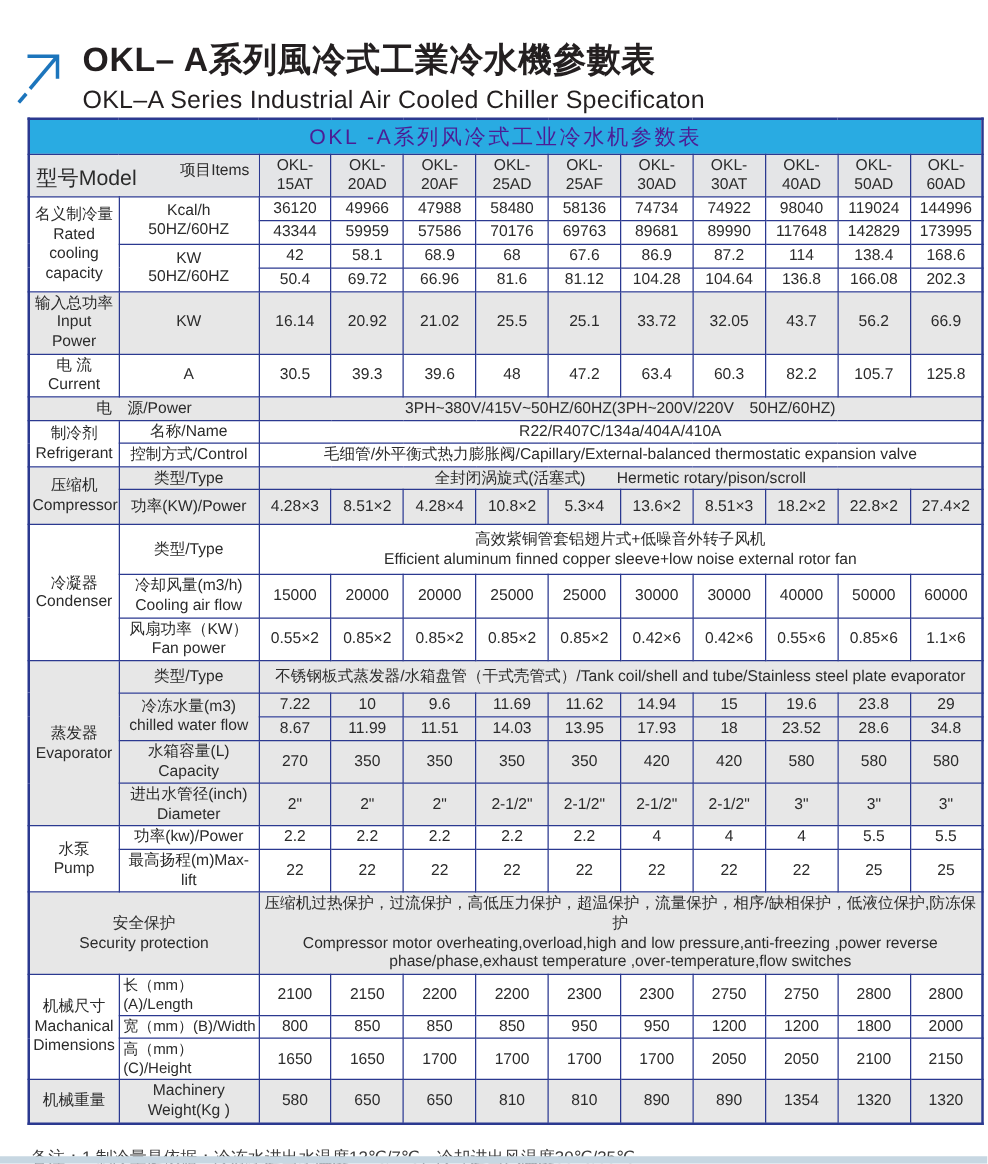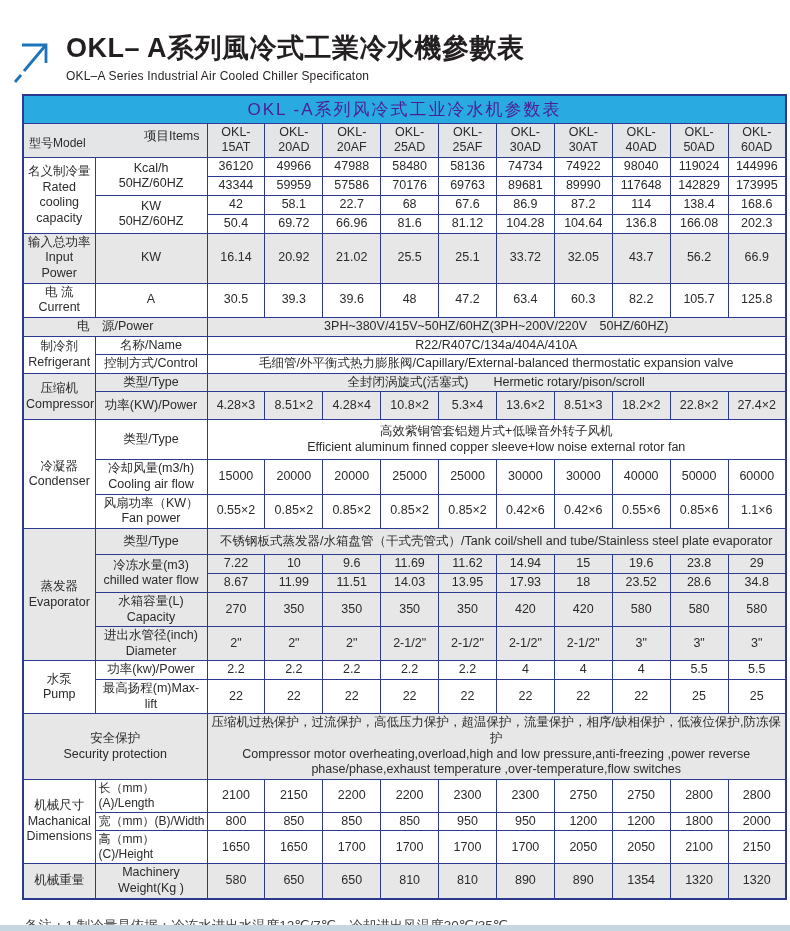--- a/index.html
+++ b/index.html
@@ -9,21 +9,21 @@
     background: #ffffff;
     font-family: "Liberation Sans", "DejaVu Sans", sans-serif;
     color: #2b2b2b;
     overflow: hidden;
   }
 
   
   .page-header { position: relative; padding: 30px 0 0 66px; height: 94px; }
   .logo-arrow { position: absolute; left: 13px; top: 33px; }
   .title-zh { font-size: 27px; font-weight: 600; color: #231f20; letter-spacing: 0.5px; }
-  .title-en { font-size: 12px; font-weight: 400; color: #231f20; margin-top: 3px; letter-spacing: 0.2px; }
+  .title-en { font-size: 20px; font-weight: 400; color: #231f20; margin-top: 3px; letter-spacing: 0.2px; }
 
   
   table.spec {
     border-collapse: collapse;
     table-layout: fixed;
     width: 765px;
     margin-left: 22px;
     border: 2px solid #2b3990;
   }
   table.spec th, table.spec td {
@@ -47,21 +47,21 @@
   tr.mh th { background: #e4e5e7; height: 33px; }
   th.corner {
     position: relative;
     background:
       linear-gradient(to bottom right,
         #e4e5e7 calc(50% - 0.8px),
         #2b3990 calc(50% - 0.8px),
         #2b3990 calc(50% + 0.8px),
         #e4e5e7 calc(50% + 0.8px));
   }
-  th.corner .m { position: absolute; left: 5px; top: 58%; transform: translateY(-50%); font-size: 12px; }
+  th.corner .m { position: absolute; left: 5px; top: 58%; transform: translateY(-50%); font-size: 17px; }
   th.corner .i { position: absolute; right: 7px; top: 42%; transform: translateY(-50%); font-size: 12.5px; }
 
   tr.g > td { background: #e7e7e7; }
   td.cat { font-size: 12px; line-height: 1.35; }
   td.item { font-size: 12px; line-height: 1.3; }
   td.item.dim { text-align: left; padding-left: 3px; font-size: 12px; }
   td.wide { font-size: 12.5px; }
   td.sec { font-size: 12.5px; line-height: 1.5; }
 
   tr.h17 { height: 17px; } tr.h18 { height: 18px; } tr.h19 { height: 19px; }
@@ -142,21 +142,21 @@
         <td>89681</td>
         <td>89990</td>
         <td>117648</td>
         <td>142829</td>
         <td>173995</td>
       </tr>
     <tr class="h19">
       <td class="item" rowspan="2">KW<br>50HZ/60HZ</td>
     <td>42</td>
         <td>58.1</td>
-        <td>22.7</td>
+        <td>68.9</td>
         <td>68</td>
         <td>67.6</td>
         <td>86.9</td>
         <td>87.2</td>
         <td>114</td>
         <td>138.4</td>
         <td>168.6</td>
       </tr>
     <tr class="h19">
         <td>50.4</td>

